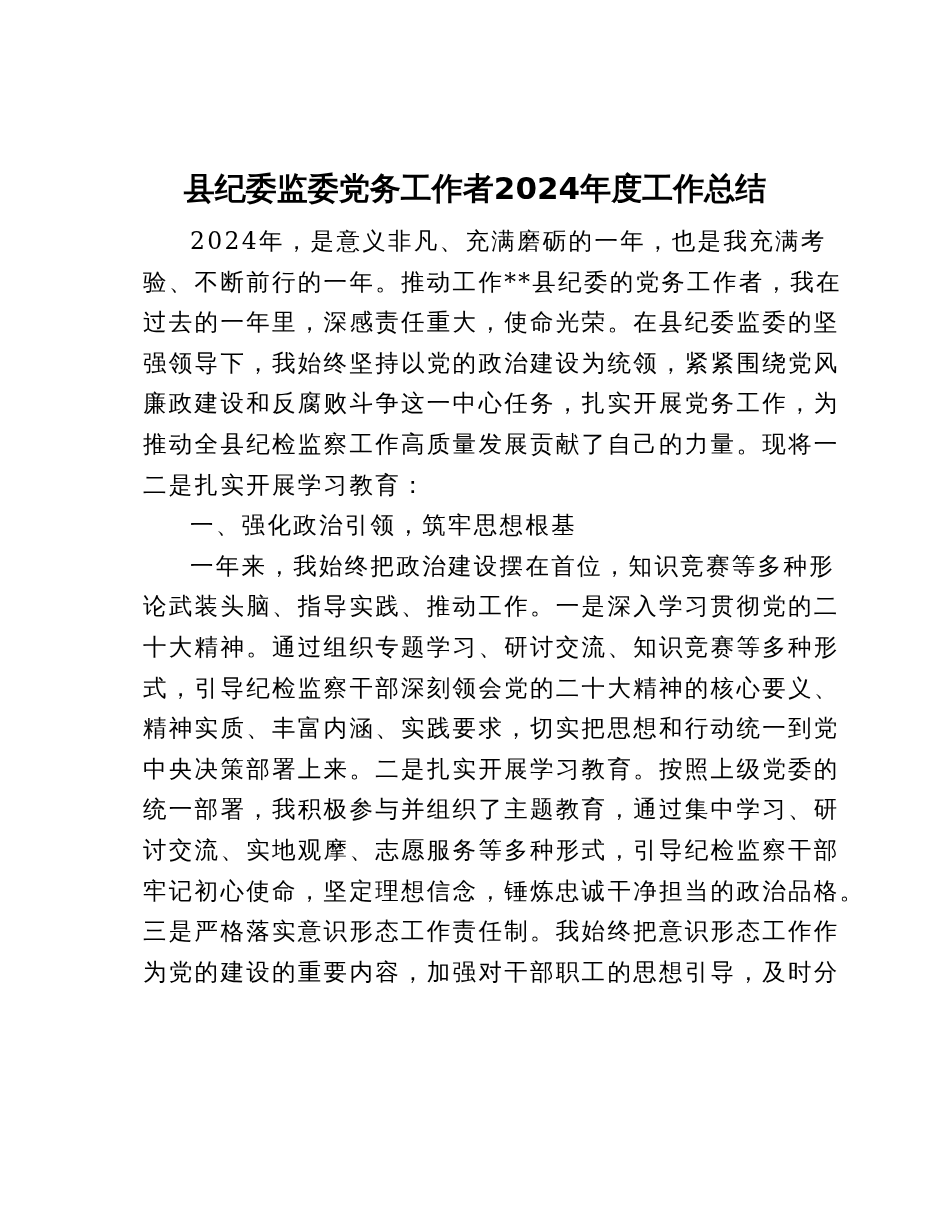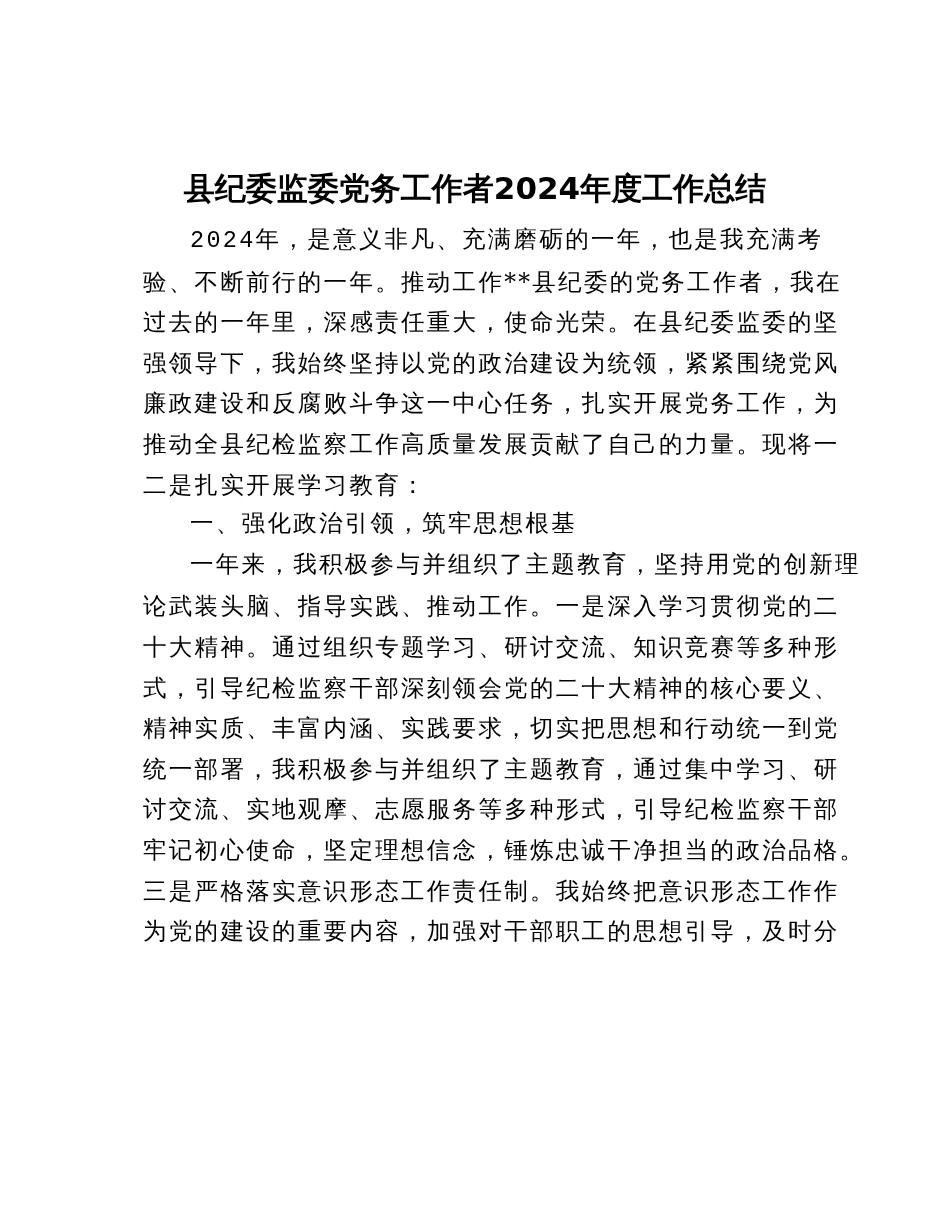--- a/index.html
+++ b/index.html
@@ -43,42 +43,42 @@
     line-height: 40.6px;
     letter-spacing: 2.3px;
   }
   .line {
     display: block;
     white-space: nowrap;
     height: 40.6px;
   }
   .line.indent {
     padding-left: 47px;
-    font-family: Liberation Mono, monospace;
   }
 </style>
 </head>
 <body>
 
 <div class="page">
   <div class="doc-title">县纪委监委党务工作者2024年度工作总结</div>
 
   <div class="body-text">
     <span class="line indent">2024年，是意义非凡、充满磨砺的一年，也是我充满考</span>
     <span class="line">验、不断前行的一年。推动工作**县纪委的党务工作者，我在</span>
     <span class="line">过去的一年里，深感责任重大，使命光荣。在县纪委监委的坚</span>
     <span class="line">强领导下，我始终坚持以党的政治建设为统领，紧紧围绕党风</span>
     <span class="line">廉政建设和反腐败斗争这一中心任务，扎实开展党务工作，为</span>
     <span class="line">推动全县纪检监察工作高质量发展贡献了自己的力量。现将一</span>
     <span class="line">二是扎实开展学习教育：</span>
     <span class="line indent">一、强化政治引领，筑牢思想根基</span>
-    <span class="line indent">一年来，我积极参与并组织了主题教育，坚持用党的创新理</span>
+    <span class="line indent">一年来，我始终把政治建设摆在首位，知识竞赛等多种形</span>
     <span class="line">论武装头脑、指导实践、推动工作。一是深入学习贯彻党的二</span>
     <span class="line">十大精神。通过组织专题学习、研讨交流、知识竞赛等多种形</span>
     <span class="line">式，引导纪检监察干部深刻领会党的二十大精神的核心要义、</span>
     <span class="line">精神实质、丰富内涵、实践要求，切实把思想和行动统一到党</span>
+    <span class="line">中央决策部署上来。二是扎实开展学习教育。按照上级党委的</span>
     <span class="line">统一部署，我积极参与并组织了主题教育，通过集中学习、研</span>
     <span class="line">讨交流、实地观摩、志愿服务等多种形式，引导纪检监察干部</span>
     <span class="line">牢记初心使命，坚定理想信念，锤炼忠诚干净担当的政治品格。</span>
     <span class="line">三是严格落实意识形态工作责任制。我始终把意识形态工作作</span>
     <span class="line">为党的建设的重要内容，加强对干部职工的思想引导，及时分</span>
   </div>
 </div>
 
 </body></html>

